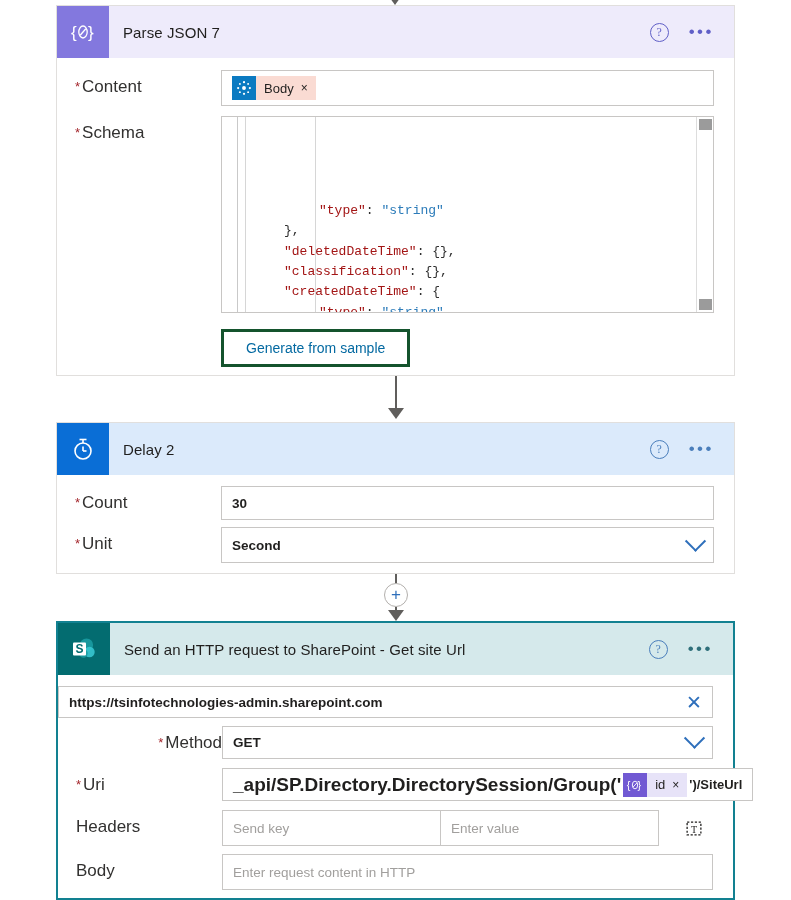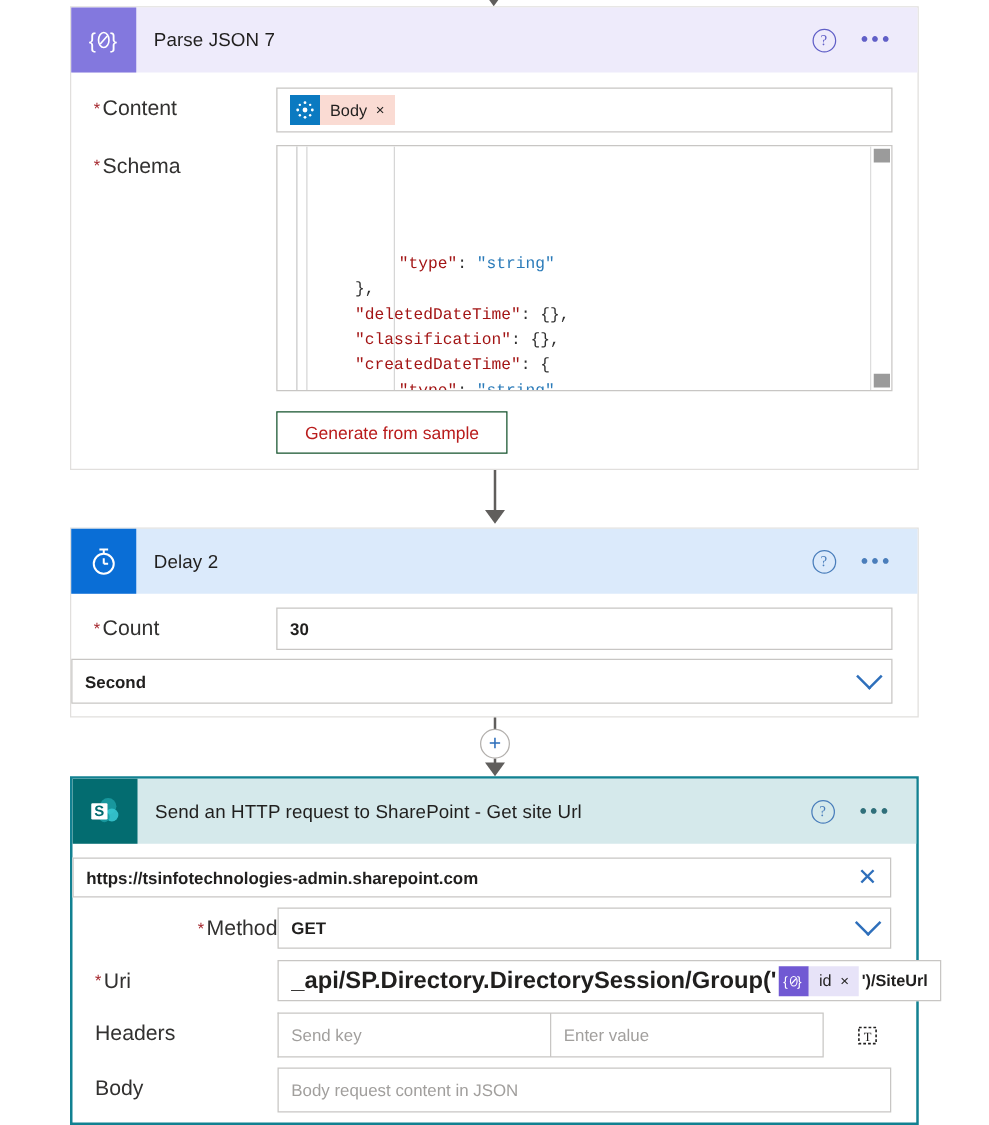--- a/index.html
+++ b/index.html
@@ -187,24 +187,24 @@
   .sb-arrow {
     position: absolute; left: 2px;
     width: 13px; height: 11px;
     background: #9b9b9b;
   }
   .sb-arrow.top { top: 2px; }
   .sb-arrow.bot { bottom: 2px; }
 
   .btn {
     display: inline-block;
-    border: 1px solid #14532d;
+    border: 3px solid #14532d;
     background: #fff;
     font-size: 14px;
-    color: #b91c1c;
+    color: #0369a1;
     padding: 9px 22px;
     line-height: 1;
   }
 
   
   .conn { position: absolute; }
   .conn .line {
     position: absolute; left: 50%; top: 0;
     width: 2px; margin-left: -1px;
     background: #605e5c;
@@ -344,20 +344,21 @@
     <div class="card-body">
       <div class="row" style="padding-top:11px;">
         <div class="row-label req">Count</div>
         <div class="field">
           <div class="input">
             <span class="val">30</span>
           </div>
         </div>
       </div>
       <div class="row" style="padding-top:7px;">
+        <div class="row-label req">Unit</div>
         <div class="field">
           <div class="input" style="height:36px;">
             <span class="val">Second</span>
             <span class="chev"></span>
           </div>
         </div>
       </div>
     </div>
   </div>
 
@@ -449,21 +450,21 @@
               <text x="12" y="17" text-anchor="middle" font-family="Liberation Serif, serif" font-size="11" fill="#201f1e">T</text>
             </svg>
           </div>
         </div>
       </div>
 
       <div class="row" style="padding-top:8px;">
         <div class="row-label">Body</div>
         <div class="field">
           <div class="input" style="height:36px;">
-            <span class="ph">Body request content in JSON</span>
+            <span class="ph">Enter request content in HTTP</span>
           </div>
         </div>
       </div>
 
     </div>
   </div>
 
 </div>
 
 </body></html>

